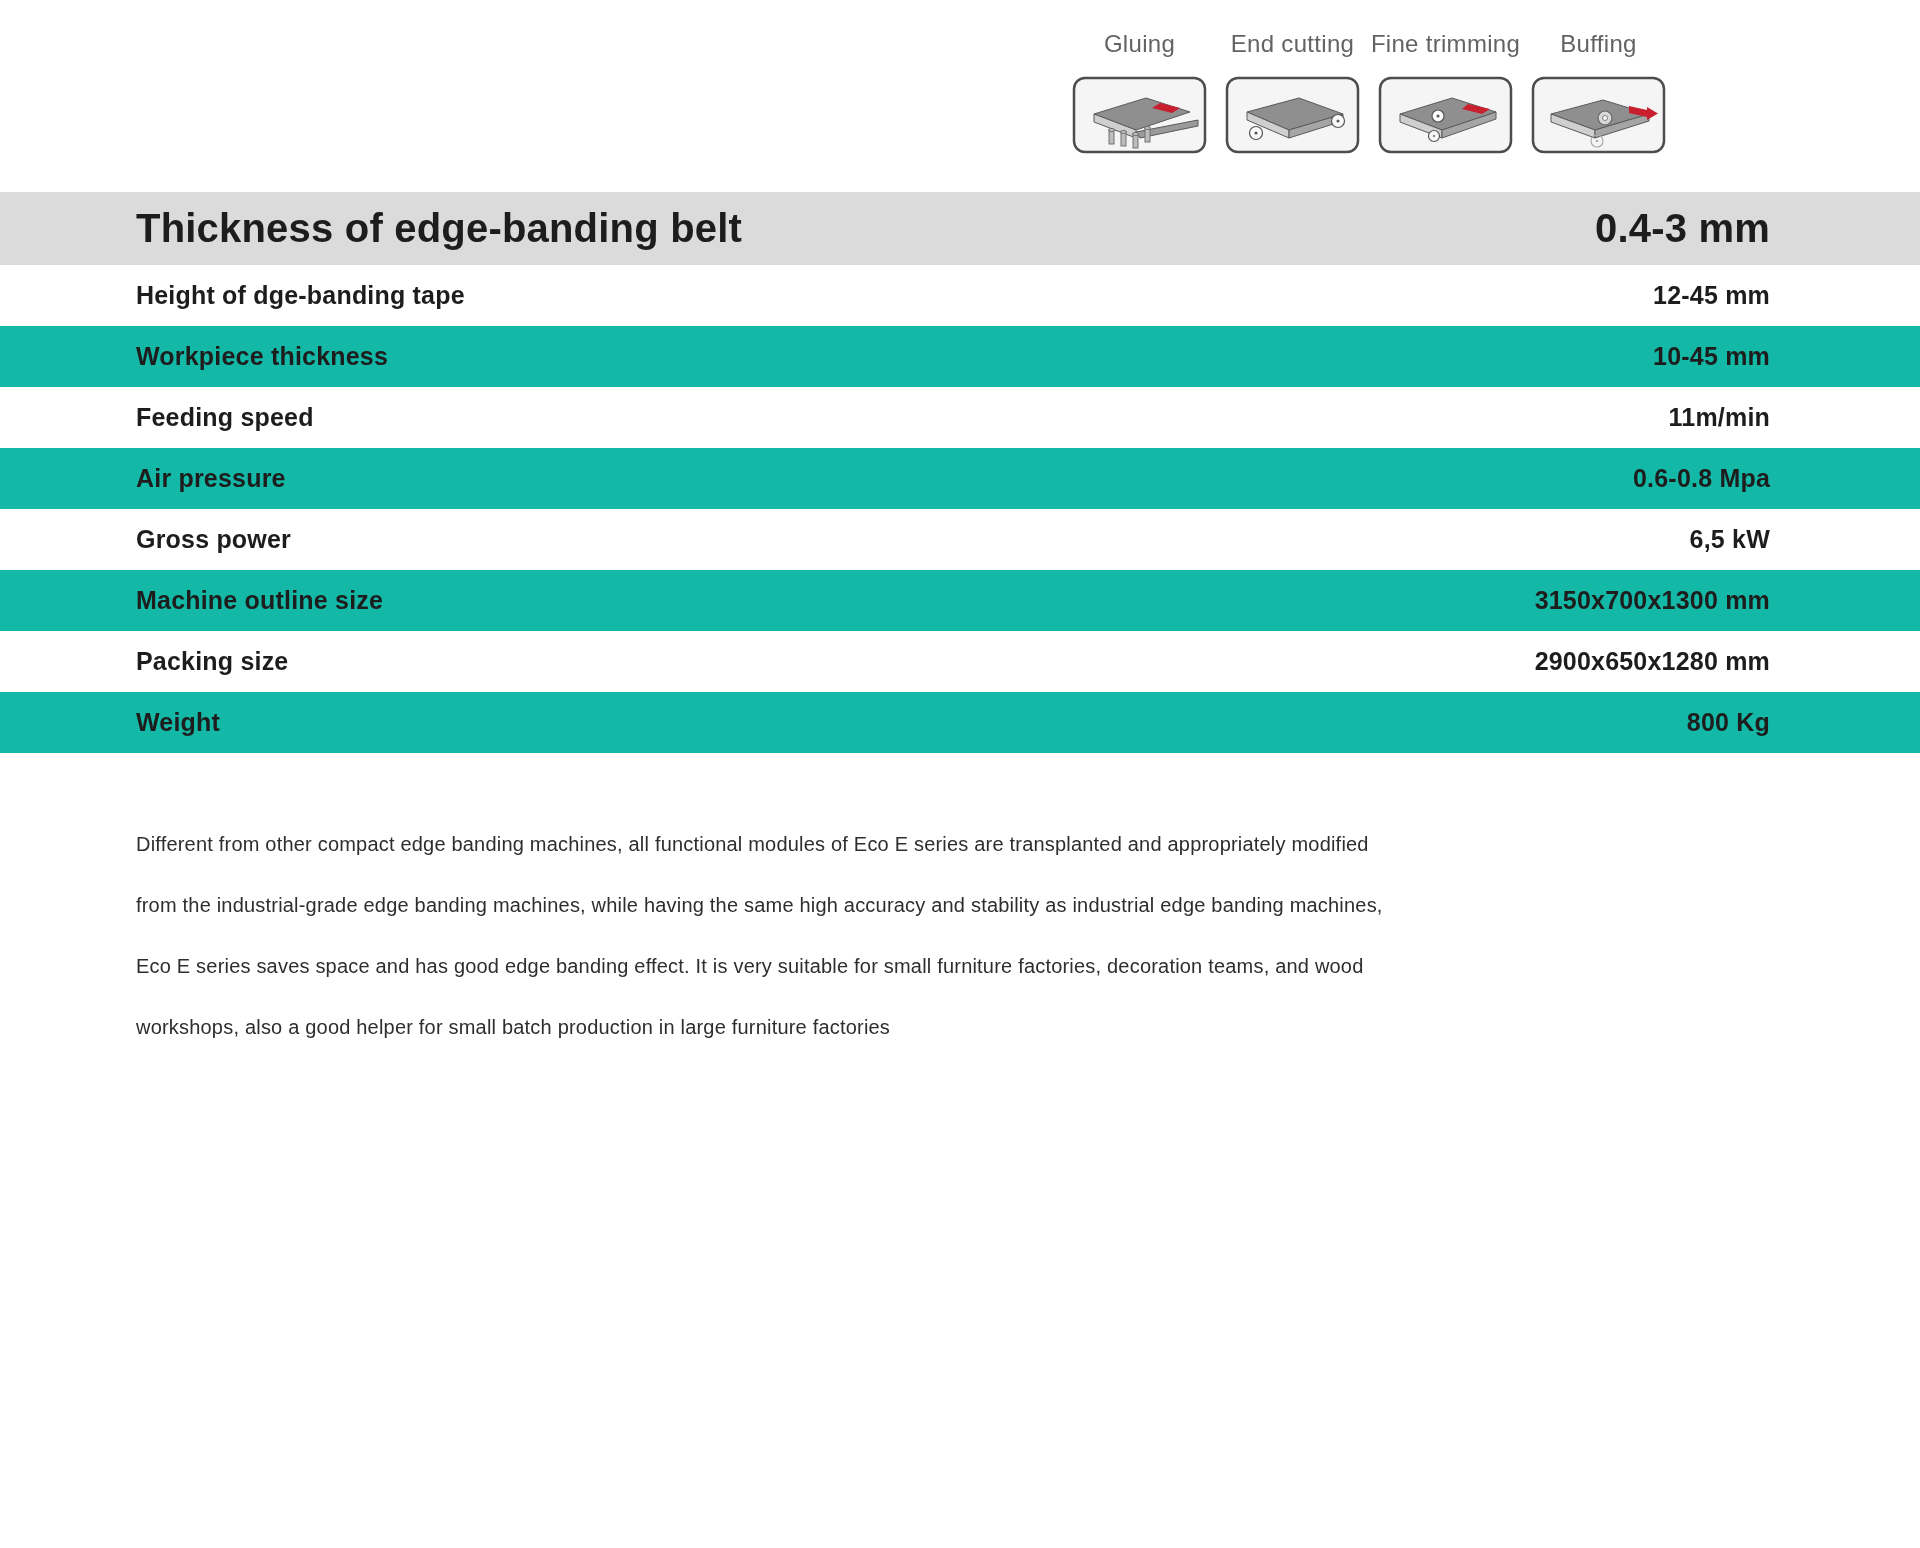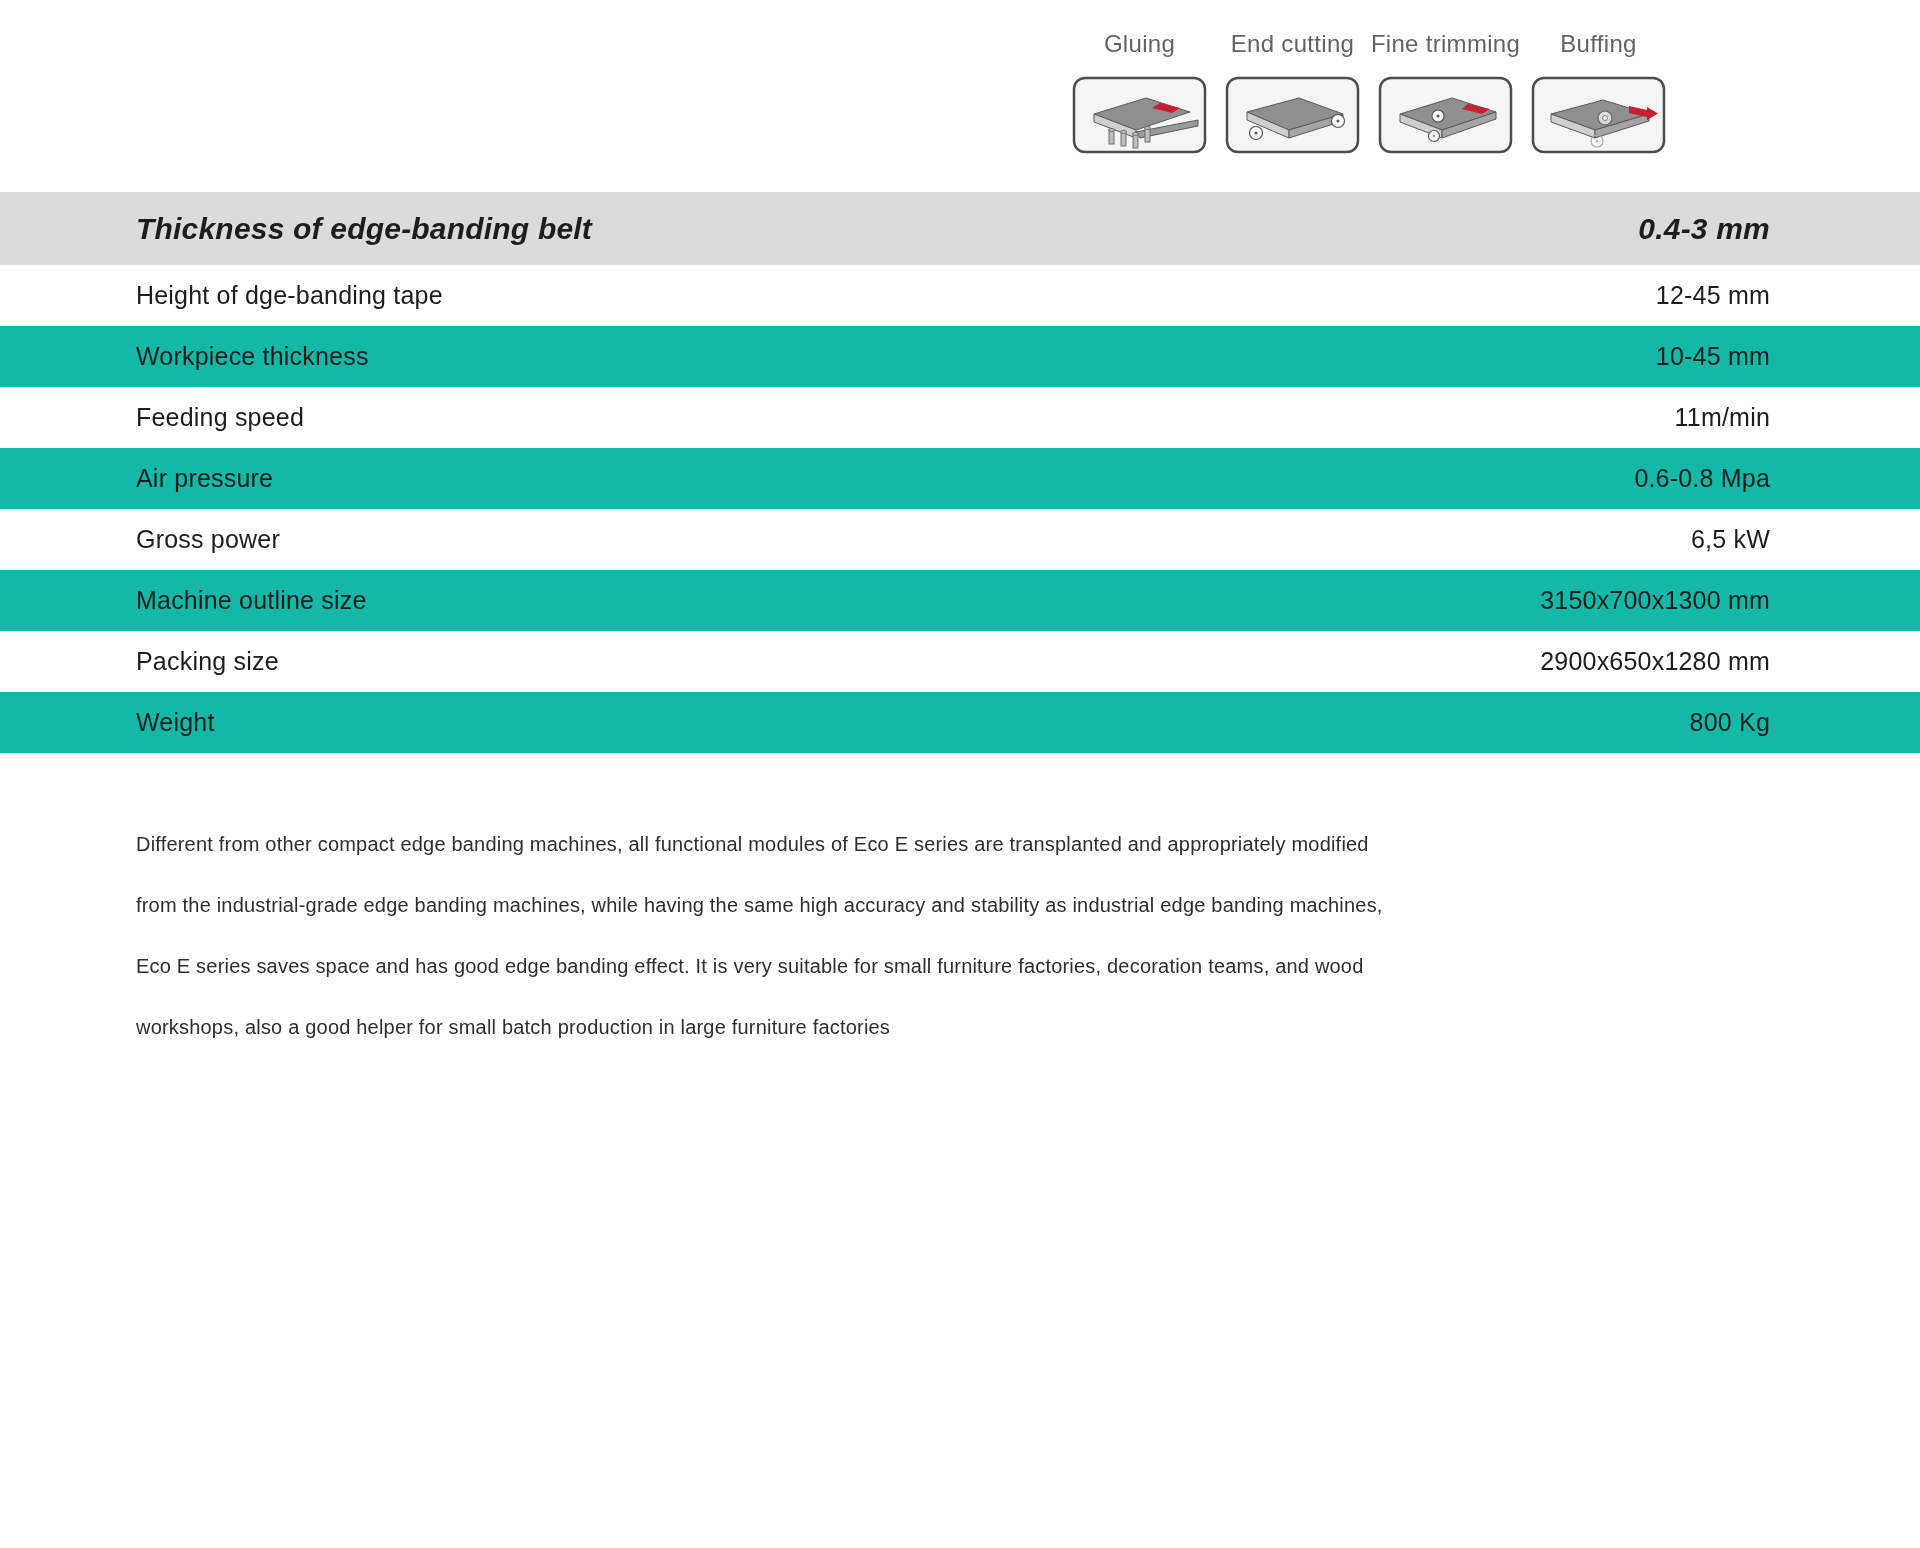--- a/index.html
+++ b/index.html
@@ -46,27 +46,27 @@
     width: 1920px;
   }
   .spec-row {
     display: flex;
     align-items: center;
     height: 61px;
     padding: 0 150px 0 136px;
     font-size: 25px;
     letter-spacing: 0.2px;
     background: #ffffff;
+    font-weight: bold;
   }
   .spec-row.header {
     height: 73px;
-    font-size: 30px;
+    font-size: 40px;
     font-weight: 700;
     background: #dbdbdb;
-    font-style: italic;
   }
   .spec-row.stripe { background: #14b8a6; }
   .spec-value { margin-left: auto; white-space: nowrap; }
   .spec-label { white-space: nowrap; }
 
   
   .advantage {
     position: absolute;
     left: 136px;
     top: 814px;

